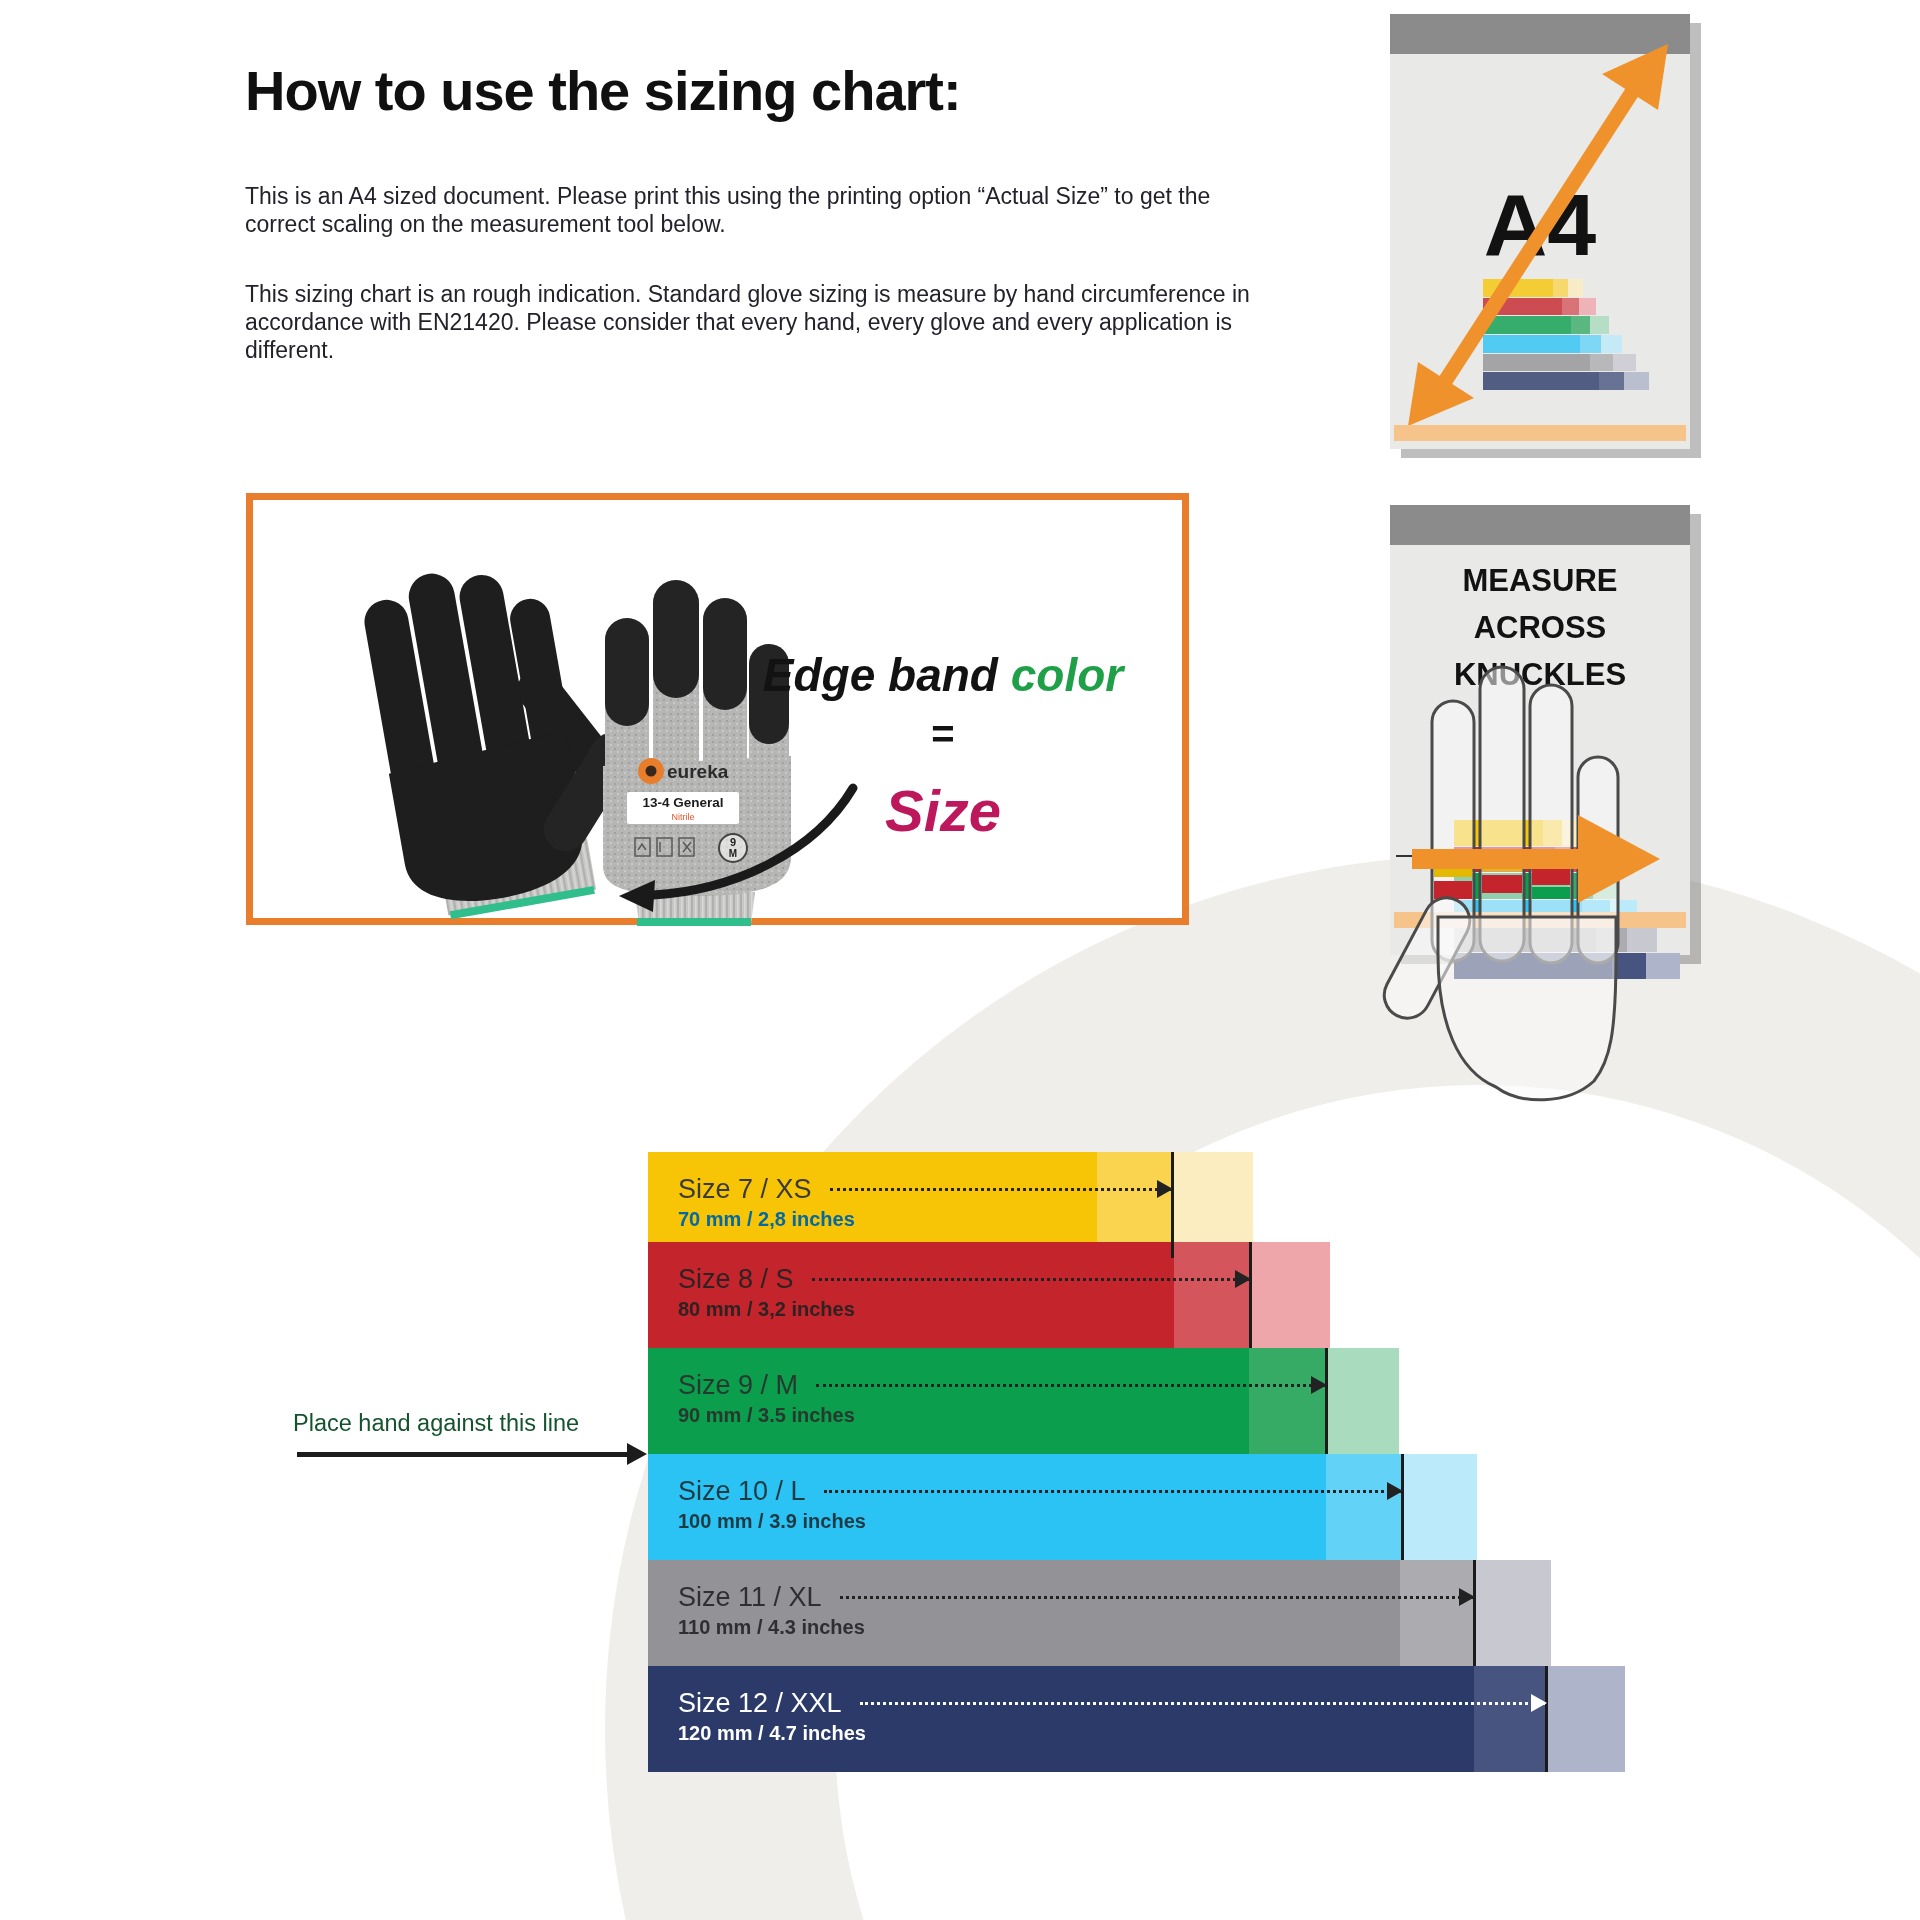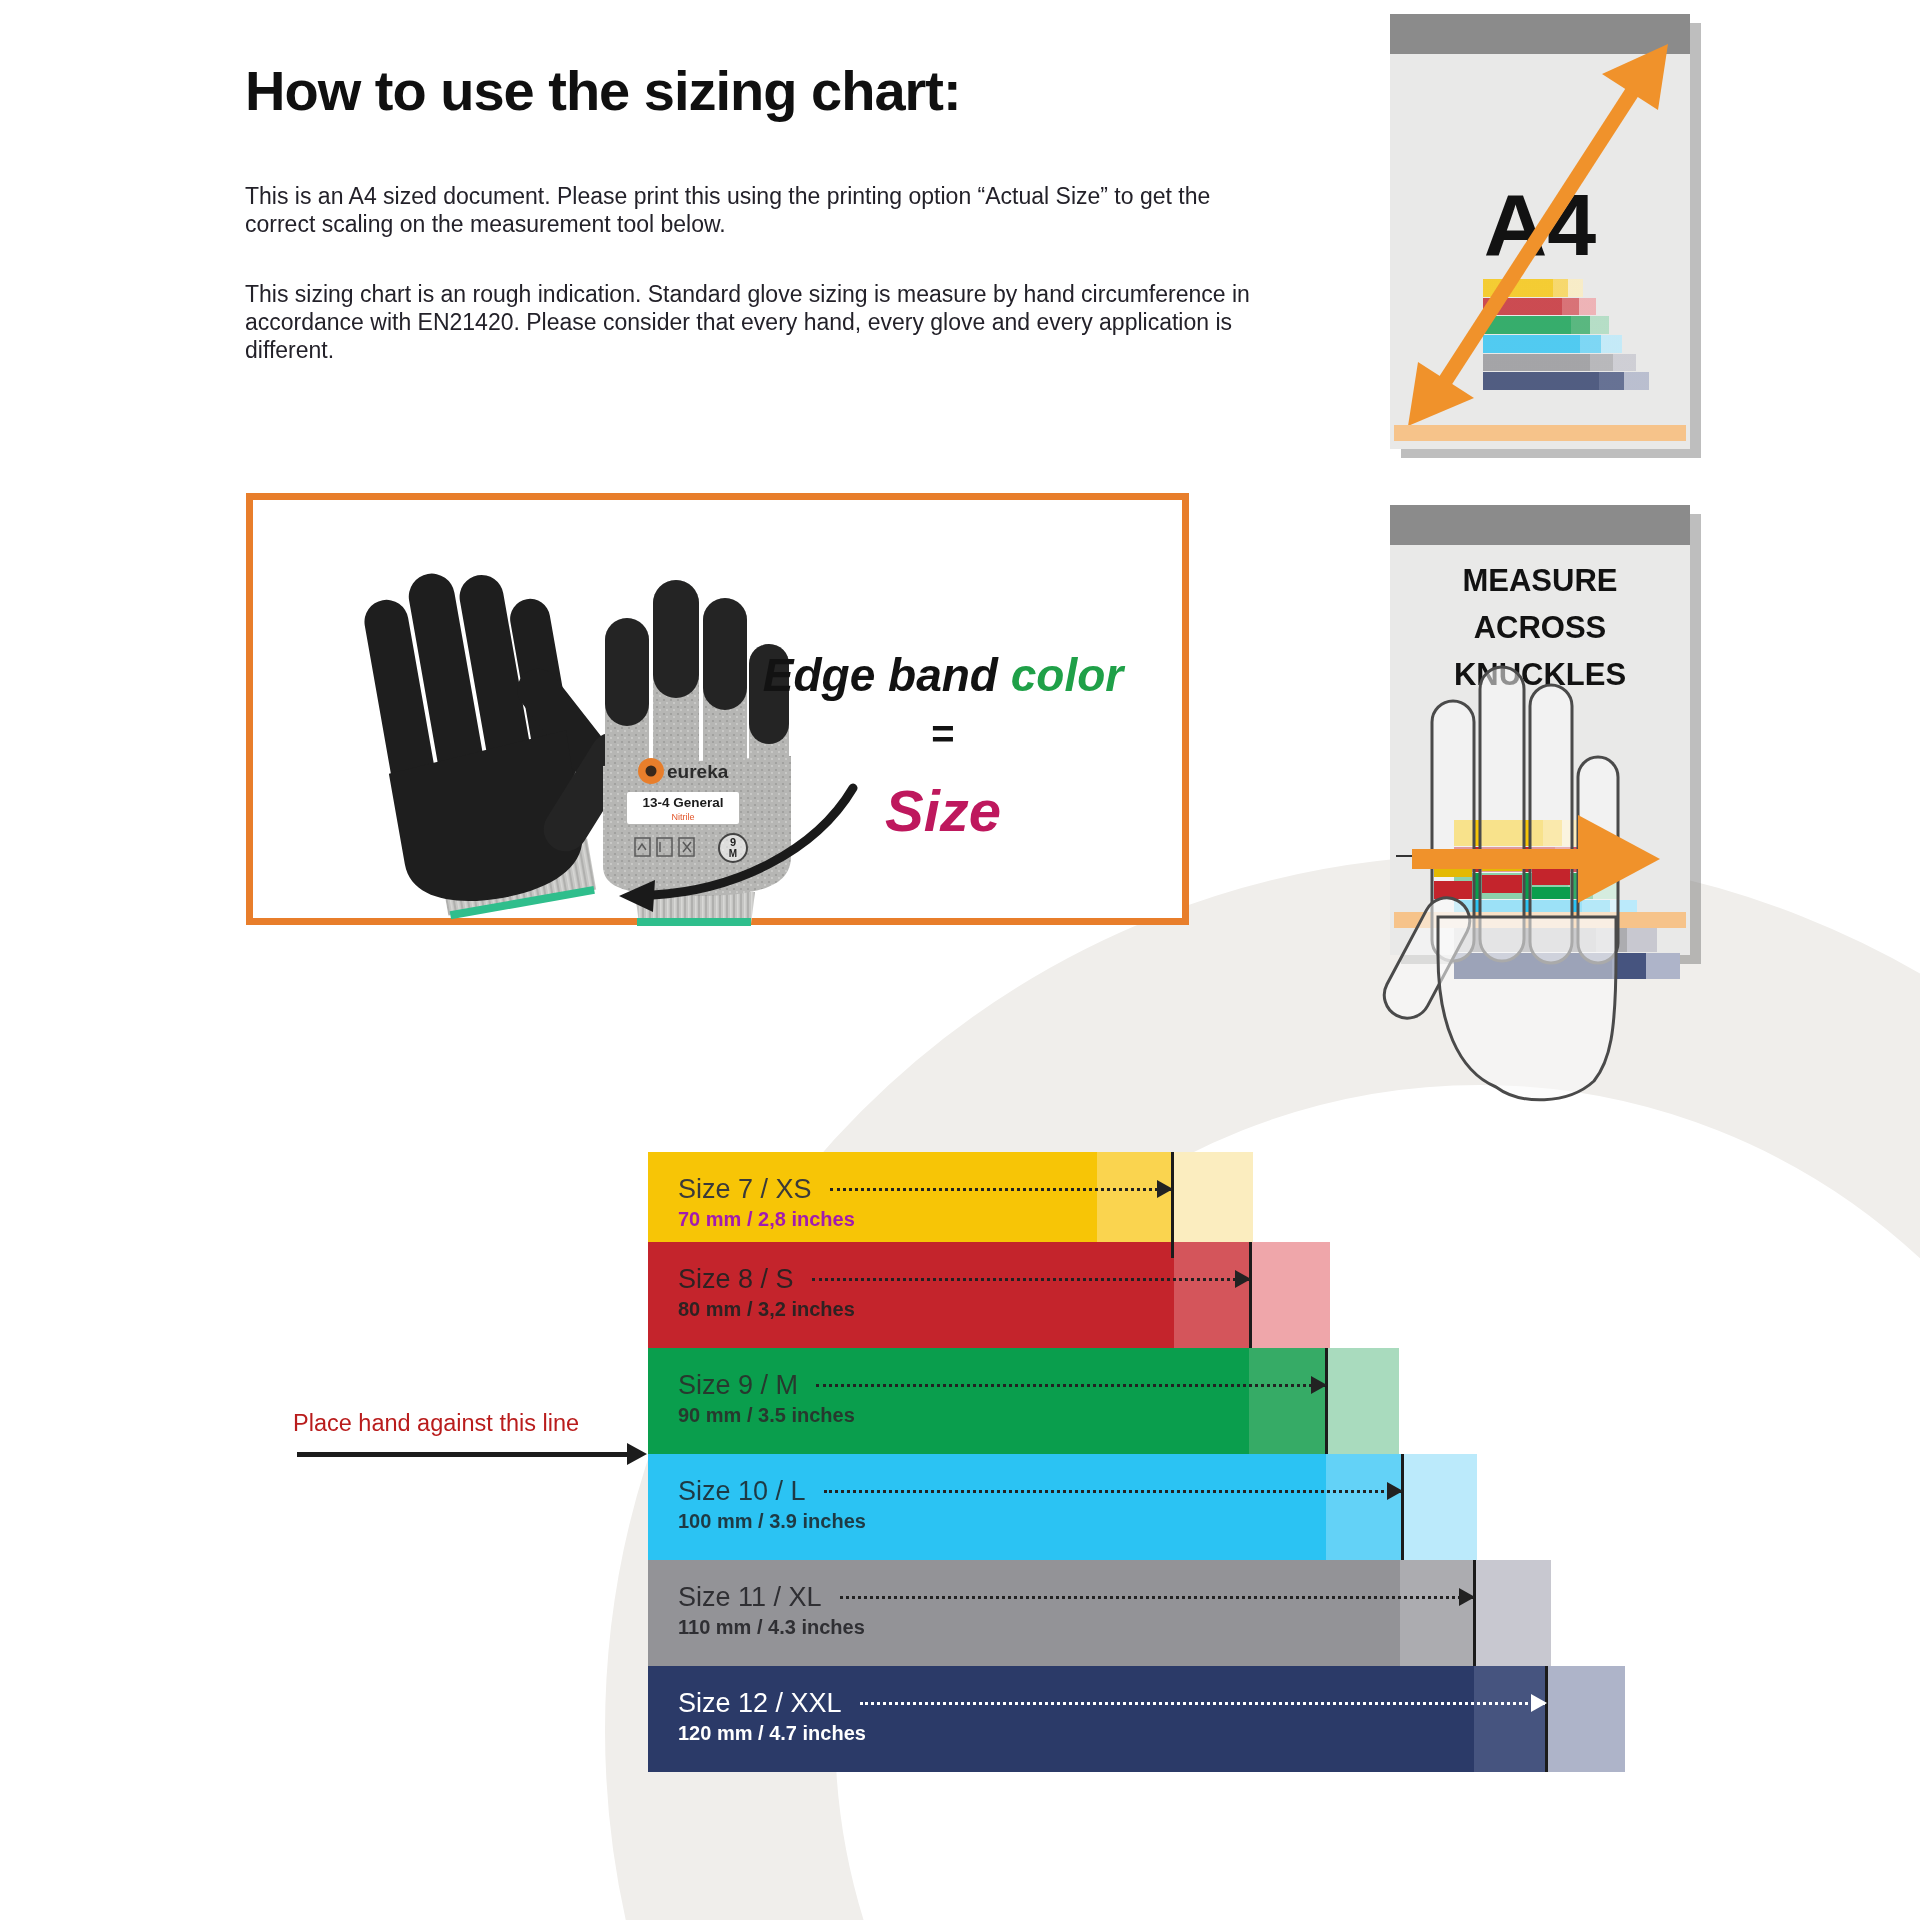--- a/index.html
+++ b/index.html
@@ -41,21 +41,21 @@
   .row{position:absolute;left:0;width:100%;height:106px;}
   .seg{position:absolute;top:0;height:100%;}
   .vline{position:absolute;top:0;height:100%;width:3px;background:#1b1b1b;z-index:3;}
   .row-line{position:absolute;left:30px;top:20px;height:34px;display:flex;align-items:center;z-index:4;}
   .size-label{font-size:27px;white-space:nowrap;}
   .leader{flex:1;margin-left:18px;border-top:3.5px dotted #222;position:relative;height:0;}
   .ahead{position:absolute;right:-2px;top:-11px;width:0;height:0;border-top:9px solid transparent;
          border-bottom:9px solid transparent;border-left:16px solid #222;}
   .measure-label{position:absolute;left:30px;top:56px;font-size:20px;font-weight:bold;z-index:4;white-space:nowrap;}
   
-  #place-hand{left:293px;top:1410px;font-size:23.5px;color:#b91c1c;z-index:2;}
+  #place-hand{left:293px;top:1410px;font-size:23.5px;color:#14532d;z-index:2;}
   #ph-line{left:297px;top:1452px;width:332px;height:5px;background:#1c1c1c;z-index:2;}
   #ph-head{left:627px;top:1443px;width:0;height:0;border-top:11px solid transparent;
            border-bottom:11px solid transparent;border-left:20px solid #1c1c1c;z-index:2;}
   svg text{font-family:"Liberation Sans",sans-serif;}
 </style>
 </head>
 <body>
 
 <svg id="watermark" class="abs" width="1920" height="1920">
   <circle cx="1480" cy="1730" r="760" fill="none" stroke="#F0EEEB" stroke-width="230"></circle>
@@ -206,21 +206,21 @@
     <div class="seg" style="left: 0px; width: 449px; background: rgb(247, 197, 6);"></div>
     <div class="seg" style="left: 449px; width: 74px; background: rgb(250, 212, 79);"></div>
     <div class="seg" style="left: 523px; width: 82px; background: rgb(251, 237, 191);"></div>
     <div class="vline" style="left:523px;"></div>
     <div class="row-line" style="width:493px;">
       <span class="size-label" style="color: rgb(58, 58, 58);">Size 7 / XS</span>
       <div class="leader" style="border-color: rgb(34, 34, 34);">
         <div class="ahead" style="border-left-color: rgb(34, 34, 34);"></div>
       </div>
     </div>
-    <div class="measure-label" style="color: #a21caf; text-align: right;">70 mm / 2,8 inches</div>
+    <div class="measure-label" style="color: #0369a1; text-align: right;">70 mm / 2,8 inches</div>
   </div>
 
   <div class="row" style="top:106px;">
     <div class="seg" style="left: 0px; width: 526px; background: rgb(196, 36, 44);"></div>
     <div class="seg" style="left: 526px; width: 75px; background: rgb(212, 85, 91);"></div>
     <div class="seg" style="left: 601px; width: 81px; background: rgb(239, 166, 170);"></div>
     <div class="vline" style="left:601px;"></div>
     <div class="row-line" style="width:571px;">
       <span class="size-label" style="color: rgb(46, 34, 34);">Size 8 / S</span>
       <div class="leader" style="border-color: rgb(34, 34, 34);">

